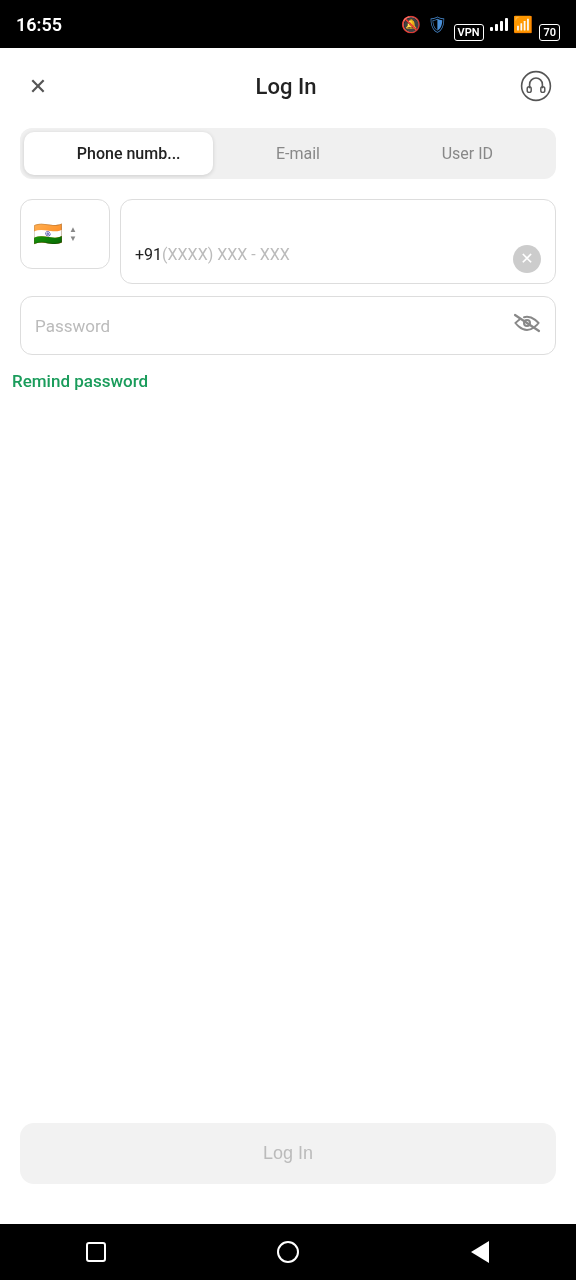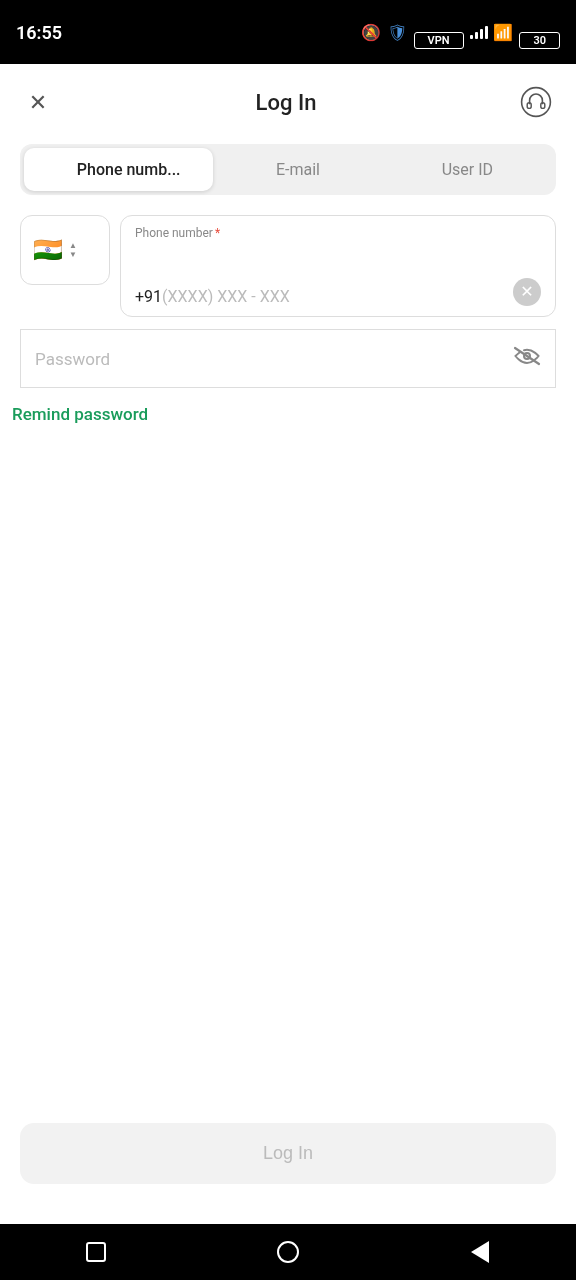--- a/index.html
+++ b/index.html
@@ -11,42 +11,42 @@
       background: #ffffff;
       font-family: -apple-system, BlinkMacSystemFont, 'Segoe UI', Roboto, sans-serif;
       display: flex;
       flex-direction: column;
     }
 
     
     .status-bar {
       background: #000000;
       color: #ffffff;
-      height: 64px;
+      height: 48px;
       display: flex;
       align-items: center;
       justify-content: space-between;
       padding: 0 16px;
       flex-shrink: 0;
     }
     .status-time {
       font-size: 18px;
       font-weight: 600;
     }
     .status-icons {
       display: flex;
       align-items: center;
       gap: 6px;
     }
     .status-icon-text {
       font-size: 11px;
       font-weight: 600;
       border: 1.5px solid #fff;
       border-radius: 3px;
-      padding: 1px 13px;
+      padding: 1px 3px;
       margin-top: 16px;
     }
     .signal-bars {
       display: flex;
       align-items: flex-end;
       gap: 2px;
       height: 14px;
     }
     .signal-bar {
       width: 3px;
@@ -164,21 +164,21 @@
       font-size: 12px;
       color: #888;
       margin-bottom: 3px;
     }
     .phone-label .required {
       color: #e74c3c;
       margin-left: 2px;
     }
     .phone-value-row {
       display: flex;
-      align-items: flex-end;
+      align-items: flex-start;
       justify-content: space-between;
       margin-top: 35px;
     }
     .phone-value {
       font-size: 16px;
       color: #222;
     }
     .phone-value .placeholder-part {
       color: #bbb;
     }
@@ -196,21 +196,21 @@
     .clear-btn span {
       color: #fff;
       font-size: 16px;
       line-height: 1;
     }
 
     
     .password-wrapper {
       margin: 0 20px 16px;
       border: 1.5px solid #ddd;
-      border-radius: 0;
+      border-radius: 12px;
       padding: 16px 14px;
       display: flex;
       align-items: center;
       justify-content: space-between;
       background: #fff;
     }
     .password-placeholder {
       font-size: 17px;
       color: #bbb;
     }
@@ -313,21 +313,21 @@
     <span style="font-size:16px;">🔕</span>
     <span style="font-size:16px; color:#4a90d9;">🛡</span>
     <span class="status-icon-text">VPN</span>
     <div class="signal-bars">
       <div class="signal-bar" style="height:4px;"></div>
       <div class="signal-bar" style="height:7px;"></div>
       <div class="signal-bar" style="height:10px;"></div>
       <div class="signal-bar" style="height:13px;"></div>
     </div>
     <span class="wifi-icon">📶</span>
-    <span class="status-icon-text">30</span>
+    <span class="status-icon-text">70</span>
   </div>
 </div>
 
 <div class="header">
   <div class="close-btn">
     <span class="close-icon-svg">✕</span>
   </div>
   <span class="header-title">Log In</span>
   <div class="support-btn">
     <svg class="headset-svg" viewBox="0 0 40 40" fill="none" xmlns="http://www.w3.org/2000/svg">
@@ -347,23 +347,20 @@
 
 <div class="phone-row">
   <div class="country-selector">
     <span class="flag-emoji">🇮🇳</span>
     <div class="chevron-updown">
       <span>▲</span>
       <span>▼</span>
     </div>
   </div>
   <div class="phone-input-wrapper">
-    <span class="phone-label">
-      <span>Phone number</span><span class="required">*</span>
-    </span>
     <div class="phone-value-row">
       <span class="phone-value">
         <span>+91</span><span class="placeholder-part">(XXXX) XXX - XXX</span>
       </span>
       <div class="clear-btn">
         <span>✕</span>
       </div>
     </div>
   </div>
 </div>

